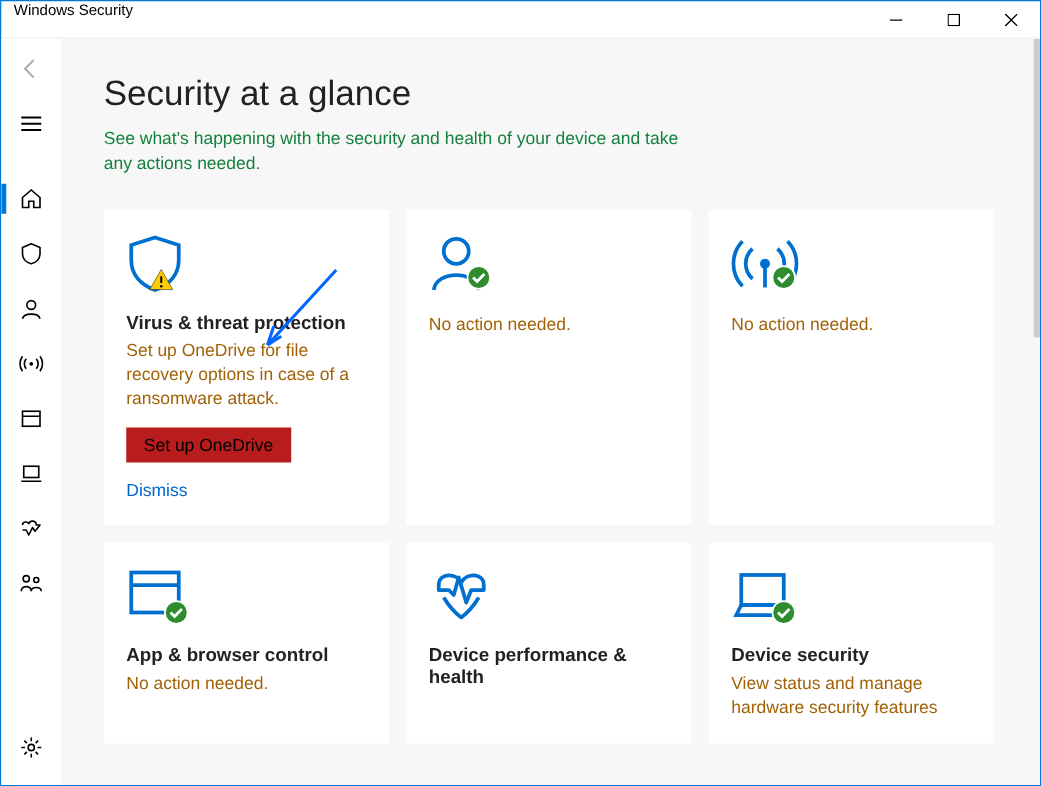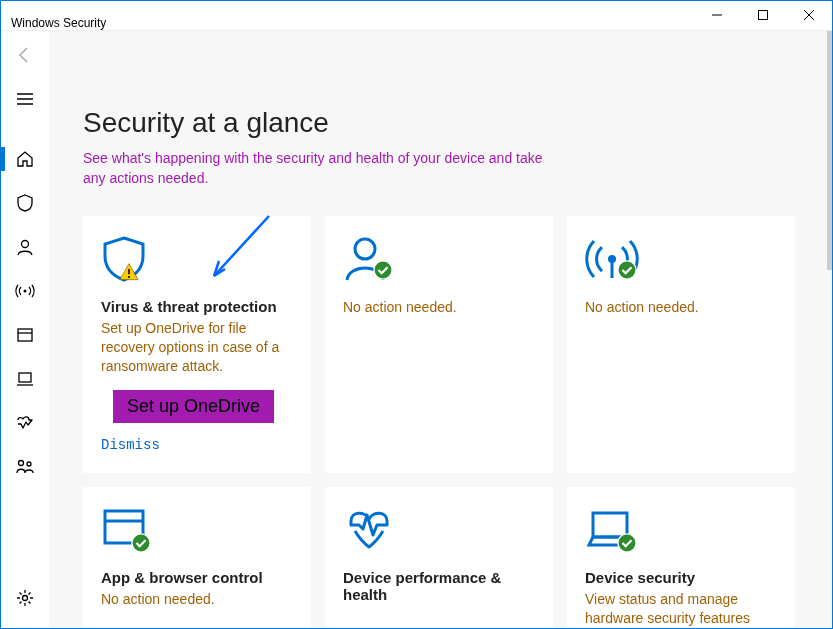--- a/index.html
+++ b/index.html
@@ -1,41 +1,41 @@
 <!DOCTYPE html>
 <html><head>
 <meta charset="utf-8">
 <style>
   * { box-sizing: border-box; margin: 0; padding: 0; font-family: "Segoe UI", sans-serif; }
   body { width: 833px; height: 629px; overflow: hidden; background: #fff; border:1px solid #0078d7;}
-  .titlebar { display: flex; align-items: flex-end; height: 30px; padding-left: 10px; font-size: 12px; border-bottom:1px solid #eee;}
+  .titlebar { display: flex; align-items: flex-start; height: 30px; padding-left: 10px; font-size: 12px; border-bottom:1px solid #eee;}
   .titlebar .title { flex:1; }
   .titlebar .winbtn { width: 46px; height:30px; display:flex; align-items:center; justify-content:center;}
   .titlebar .winbtn svg { width:10px; height:10px; }
   .body { display:flex; height: calc(100% - 30px); }
   .sidebar { width:48px; display:flex; flex-direction:column; align-items:center; padding-top:4px; gap:4px; background:#fff;}
   .back { width:40px; height:40px; display:flex; align-items:center; justify-content:center; color:#888;}
   .navitem { width:48px; height:40px; display:flex; align-items:center; justify-content:center; position:relative;}
   .navitem svg { width:20px; height:20px; }
   .navitem.selected::before { content:""; position:absolute; left:0; top:8px; bottom:8px; width:4px; background:#0078d7;}
   .sidebar .spacer { flex:1; }
   .content { flex:1; background:#f7f7f7; position:relative; overflow:hidden;}
   .scroll { position:absolute; top:0; left:0; right:5px; bottom:0; overflow:hidden; padding: 28px 32px 0 34px;}
   .scrollbar { position:absolute; right:0; top:0; width:5px; height:40%; background:#ccc;}
-  h1 { font-size:28px; font-weight:400; color:#222; margin-bottom:10px;margin-top:48px;}
-  .sub { font-size:14px; color:#a21caf; max-width:460px; line-height:1.4; margin-bottom:28px;}
+  h1 { font-size:28px; font-weight:400; color:#222; margin-bottom:10px;}
+  .sub { font-size:14px; color:#15803d; max-width:460px; line-height:1.4; margin-bottom:28px;}
   .cards { display:grid; grid-template-columns:repeat(3, 1fr); gap:14px;}
   .card { background:#fff; padding:18px 18px 20px 18px; min-height:150px; display:flex; flex-direction:column;}
   .card .icon-area { height:54px; margin-bottom:10px; position:relative;}
   .card .icon-area svg { position:absolute; left:0; top:0;}
   .card .badge { position:absolute; width:20px; height:20px;}
   .card h2 { font-size:15px; font-weight:600; color:#222; margin-bottom:4px;}
   .card p { font-size:14px; color:#a16207; line-height:1.35;}
-  .btn { margin-top:14px; padding:6px 14px; background:#a21caf; border:none; font-size:18px; align-self:flex-start; cursor:pointer;margin-left:12px;}
-  .link { margin-top:14px; font-size:14px; color:#0066cc; cursor:pointer;font-family:Liberation Mono, monospace;}
+  .btn { margin-top:14px; padding:6px 14px; background:#b91c1c; border:none; font-size:14px; align-self:flex-start; cursor:pointer;}
+  .link { margin-top:14px; font-size:14px; color:#0066cc; cursor:pointer;}
   .arrow-annot { position:absolute; left:150px; top:180px; pointer-events:none;}
 </style>
 </head>
 <body>
 
 <div class="titlebar">
   <span class="title">Windows Security</span>
   <div class="winbtn">
       <svg viewBox="0 0 10 10">
         <line x1="0" y1="5" x2="10" y2="5" stroke="#000" stroke-width="1"></line>

